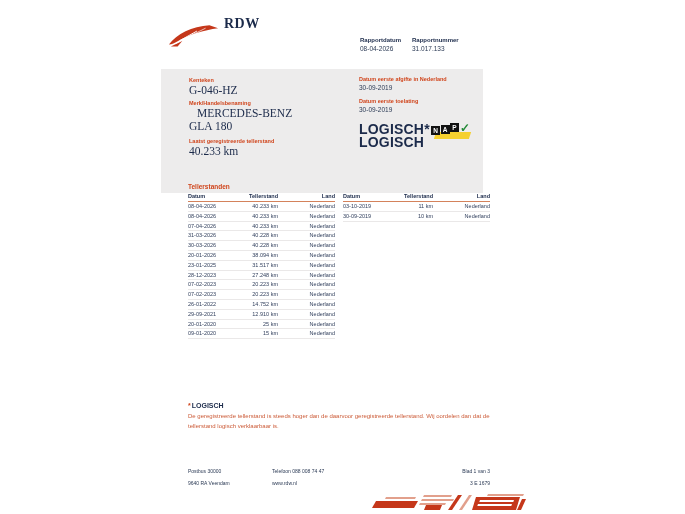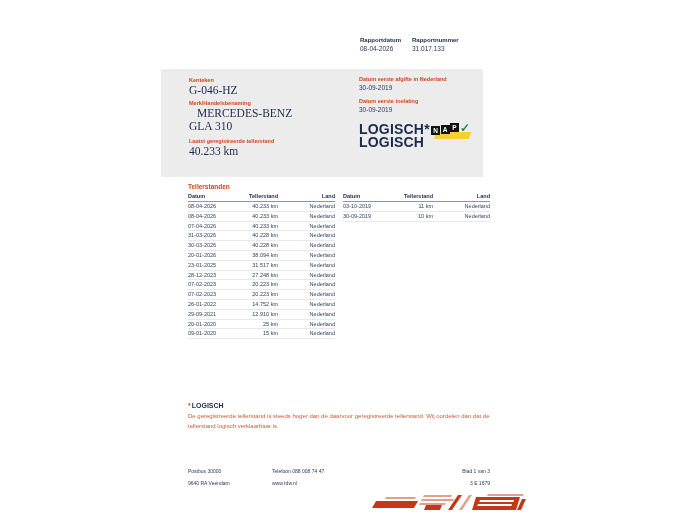--- a/index.html
+++ b/index.html
@@ -17,21 +17,21 @@
   }
   .title{
     position:absolute; left:360px; top:11px; margin:0;
     font-family:"Liberation Serif", serif; font-weight:bold; font-size:13.5px;
     color:#D0451C;
   }
   .meta{position:absolute; left:360px; top:37px; display:flex; gap:11px;}
   .meta-label{font-size:6px; font-weight:bold; color:#1B2A4A;}
   .meta-value{font-size:6.5px; margin-top:2px; color:#2B3A55;}
   
-  .panel{position:absolute; left:161px; top:69px; width:322px; height:108px; background:#EDECEC;}
+  .panel{position:absolute; left:161px; top:69px; width:322px; height:124px; background:#EDECEC;}
   .f-label{position:absolute; font-size:5.5px; font-weight:bold; color:#D0451C; white-space:nowrap;}
   .f-serif{position:absolute; font-family:"Liberation Serif", serif; font-size:11.5px; color:#1B2A4A; white-space:nowrap;}
   .f-small{position:absolute; font-size:6.5px; color:#2B3A55; white-space:nowrap;}
   .oordeel{position:absolute; left:198px; top:54px; font-weight:bold; font-size:14px; line-height:13px; color:#1B2A4A; letter-spacing:0.2px;}
   .nap{position:absolute; left:270px; top:52px; width:46px; height:22px;}
   .nap-yellow{position:absolute; left:4px; top:11px; width:35px; height:7px; background:#F5D02F; transform:skewX(-18deg);}
   .nap-sq{
     position:absolute; width:9px; height:9px; background:#111111; color:#ffffff;
     font-size:6.5px; font-weight:bold; text-align:center; line-height:9px;
   }
@@ -61,39 +61,49 @@
   .fc2{left:272px;}
   .fc3{left:420px; width:70px; text-align:right;}
   
   .stripes{position:absolute; left:372px; top:494px;}
 </style>
 </head>
 <body>
 
 <div class="page">
 
+  <div class="logo">
+    <svg width="54" height="29" viewBox="0 0 56 29">
+      <path d="M2 26 C10 15, 26 7, 44 6 L53 9 C38 11, 22 16, 12 22 C8 24, 5 26, 2 26 Z" fill="#C5371A"></path>
+      <path d="M4 28 L16 22 L11 28 Z" fill="#C5371A"></path>
+      <line x1="13" y1="22" x2="31" y2="12" stroke="#ffffff" stroke-width="1"></line>
+      <line x1="9" y1="25" x2="23" y2="18" stroke="#ffffff" stroke-width="0.8"></line>
+      <line x1="22" y1="18" x2="40" y2="9" stroke="#ffffff" stroke-width="0.7"></line>
+    </svg>
+    <span class="logo-text">RDW</span>
+  </div>
 
 
   <div class="meta">
     <div>
       <div class="meta-label">Rapportdatum</div>
       <div class="meta-value">08-04-2026</div>
     </div>
     <div>
       <div class="meta-label">Rapportnummer</div>
       <div class="meta-value">31.017.133</div>
     </div>
   </div>
 
   <div class="panel">
     <div class="f-label" style="left:28px; top:8px;">Kenteken</div>
     <div class="f-serif" style="left:28px; top:15px;">G-046-HZ</div>
     <div class="f-label" style="left:28px; top:31px;">Merk/Handelsbenaming</div>
     <div class="f-serif" style="left:28px; top:38px;margin-left:8px;">MERCEDES-BENZ</div>
-    <div class="f-serif" style="left:28px; top:51px;">GLA 310</div>
+    <div class="f-serif" style="left:28px; top:51px;">GLA 180</div>
     <div class="f-label" style="left:28px; top:69px;">Laatst geregistreerde tellerstand</div>
     <div class="f-serif" style="left:28px; top:76px;">40.233 km</div>
 
     <div class="f-label" style="left:198px; top:7px;">Datum eerste afgifte in Nederland</div>
     <div class="f-small" style="left:198px; top:15px;">30-09-2019</div>
     <div class="f-label" style="left:198px; top:29px;">Datum eerste toelating</div>
     <div class="f-small" style="left:198px; top:37px;">30-09-2019</div>
 
     <div class="oordeel">
       <div>LOGISCH*</div>

